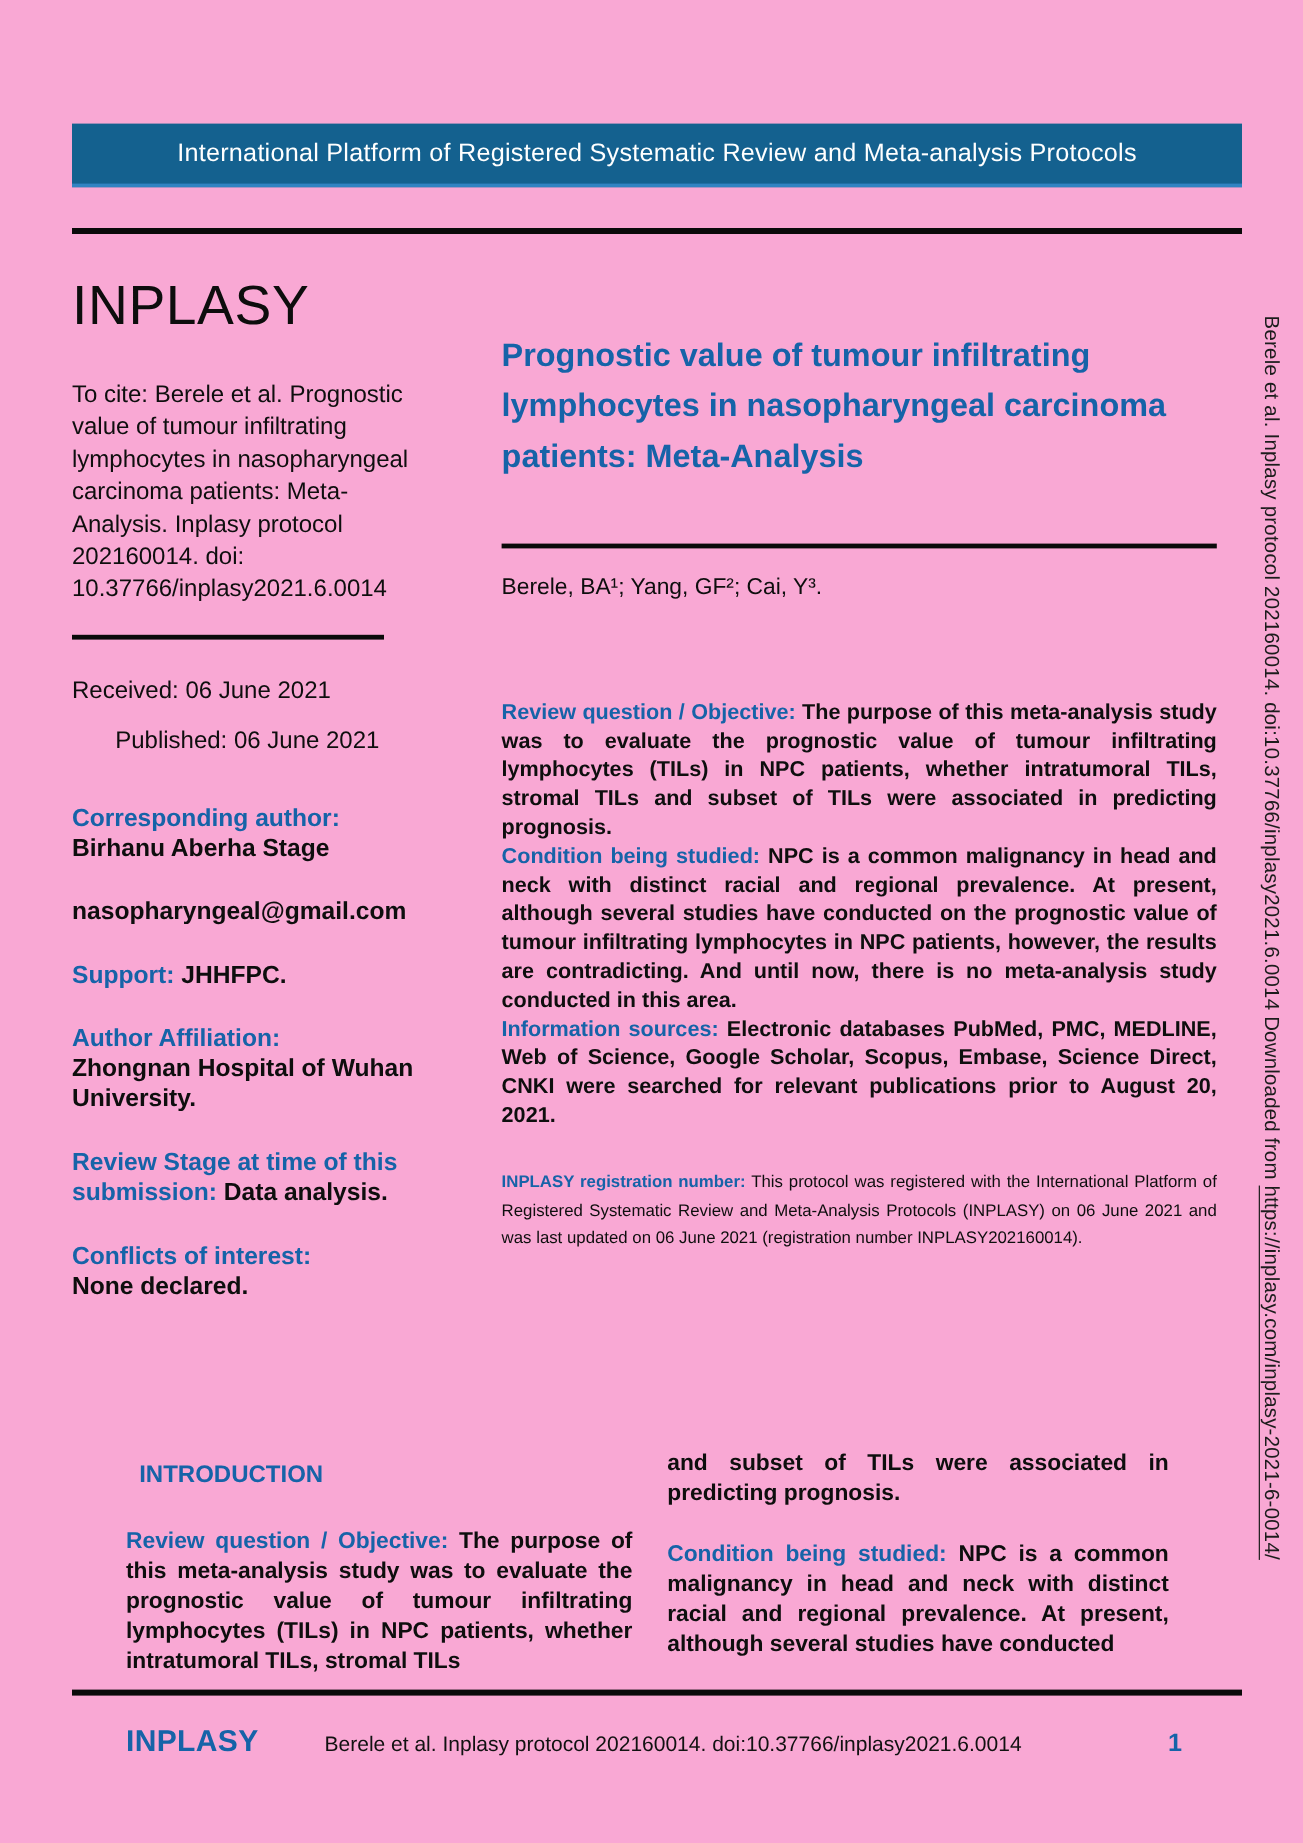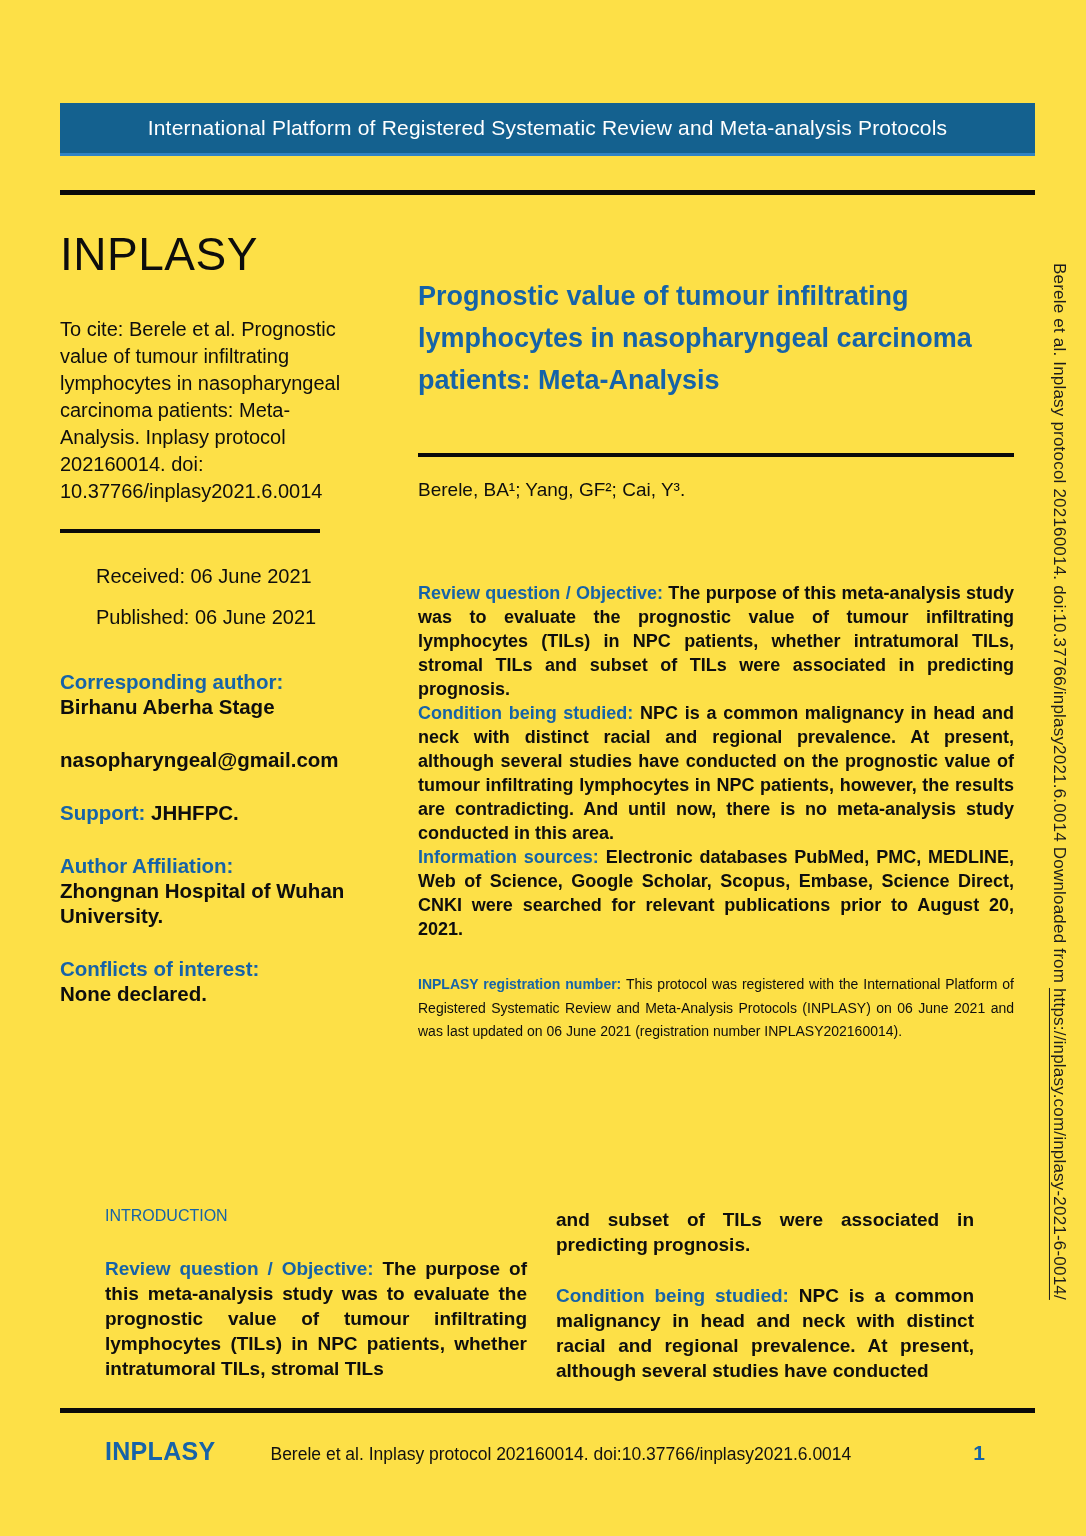--- a/index.html
+++ b/index.html
@@ -4,60 +4,60 @@
 <style>
   :root{
     --blue:#1663a8;
     --banner:#14618f;
     --banner-edge:#3183c2;
     --ink:#0e0e0e;
   }
   *{box-sizing:border-box;}
   html,body{margin:0;padding:0;background:#e8e8e8;}
   .page{
-    position:relative;width:1086px;height:1536px;background:#fde047;
+    position:relative;width:1086px;height:1536px;background:#f9a8d4;
     font-family:"Liberation Sans","DejaVu Sans",sans-serif;color:var(--ink);
     margin:0 auto;overflow:hidden;
   }
   
   .banner{
     position:absolute;left:60px;top:103px;width:975px;height:53px;
     background:var(--banner);border-bottom:3px solid var(--banner-edge);
     display:flex;align-items:center;justify-content:center;
   }
   .banner span{color:#ffffff;font-size:21px;letter-spacing:.2px;}
   
   .rule{background:#0a0a0a;}
   .rule-top{position:absolute;left:60px;top:190px;width:975px;height:5px;}
   .rule-footer{position:absolute;left:60px;top:1408px;width:975px;height:5px;}
   
   .left-col{position:absolute;left:60px;top:222px;width:302px;}
   .masthead{margin:0;font-size:46px;font-weight:400;line-height:64px;color:#0d0d0d;letter-spacing:.5px;}
   .cite{margin:30px 0 0 0;font-size:20px;line-height:27px;width:292px;}
   .rule-short{width:260px;height:4px;margin-top:24px;}
   .meta{margin:0;font-size:20px;}
-  .meta.first{margin-top:32px;margin-left:36px;}
+  .meta.first{margin-top:32px;}
   .meta.second{margin-top:18px;margin-left:36px;}
   .block{margin:28px 0 0 0;font-size:20.5px;font-weight:bold;line-height:25px;}
   .block.first{margin-top:40px;}
   .lbl{color:var(--blue);font-weight:bold;}
   .val{color:var(--ink);font-weight:bold;}
   
   .right-col{position:absolute;left:418px;top:275px;width:596px;}
   .title{margin:0;font-size:27px;font-weight:bold;line-height:42px;color:var(--blue);}
   .rule-article{height:4px;margin-top:52px;}
   .authors{margin:22px 0 0 0;font-size:19px;}
   .abstract{margin-top:80px;font-size:18px;font-weight:bold;line-height:24px;text-align:justify;}
   .abstract p{margin:0;}
   .registration{margin:32px 0 0 0;font-size:14px;font-weight:400;line-height:23.5px;text-align:justify;}
   .registration .txt{font-weight:400;}
   
   .intro-col1{position:absolute;left:105px;top:1207px;width:422px;}
   .intro-col2{position:absolute;left:556px;top:1207px;width:418px;}
-  .intro-heading{margin:0;font-size:16px;font-weight:normal;color:var(--blue);}
+  .intro-heading{margin:11px;font-size:20px;font-weight:bold;color:var(--blue);}
   .intro-p{margin:0;font-size:19px;font-weight:bold;line-height:25px;text-align:justify;}
   .intro-col1 .intro-p{margin-top:31px;}
   .intro-col2 .intro-p + .intro-p{margin-top:26px;}
   
   .footer{position:absolute;left:105px;top:1437px;width:880px;display:flex;align-items:baseline;}
   .brand{font-size:25px;font-weight:bold;color:var(--blue);letter-spacing:.3px;}
   .fcite{font-size:17.5px;color:#111;margin-left:55px;flex:1;}
   .pageno{font-size:21px;font-weight:bold;color:var(--blue);}
   
   .vtext{
@@ -89,20 +89,21 @@
     <p class="meta second">Published: 06 June 2021</p>
 
     <p class="block first"><span class="lbl">Corresponding author:</span><br><span class="val">Birhanu Aberha Stage</span></p>
 
     <p class="block val">nasopharyngeal@gmail.com</p>
 
     <p class="block"><span class="lbl">Support:</span> <span class="val">JHHFPC.</span></p>
 
     <p class="block"><span class="lbl">Author Affiliation:</span><br><span class="val">Zhongnan Hospital of Wuhan University.</span></p>
 
+    <p class="block"><span class="lbl">Review Stage at time of this submission:</span> <span class="val">Data analysis.</span></p>
 
     <p class="block"><span class="lbl">Conflicts of interest:</span><br><span class="val">None declared.</span></p>
   </aside>
 
   <main class="right-col">
     <h2 class="title">Prognostic value of tumour infiltrating lymphocytes in nasopharyngeal carcinoma patients: Meta-Analysis</h2>
 
     <div class="rule rule-article"></div>
 
     <p class="authors">Berele, BA¹; Yang, GF²; Cai, Y³.</p>

